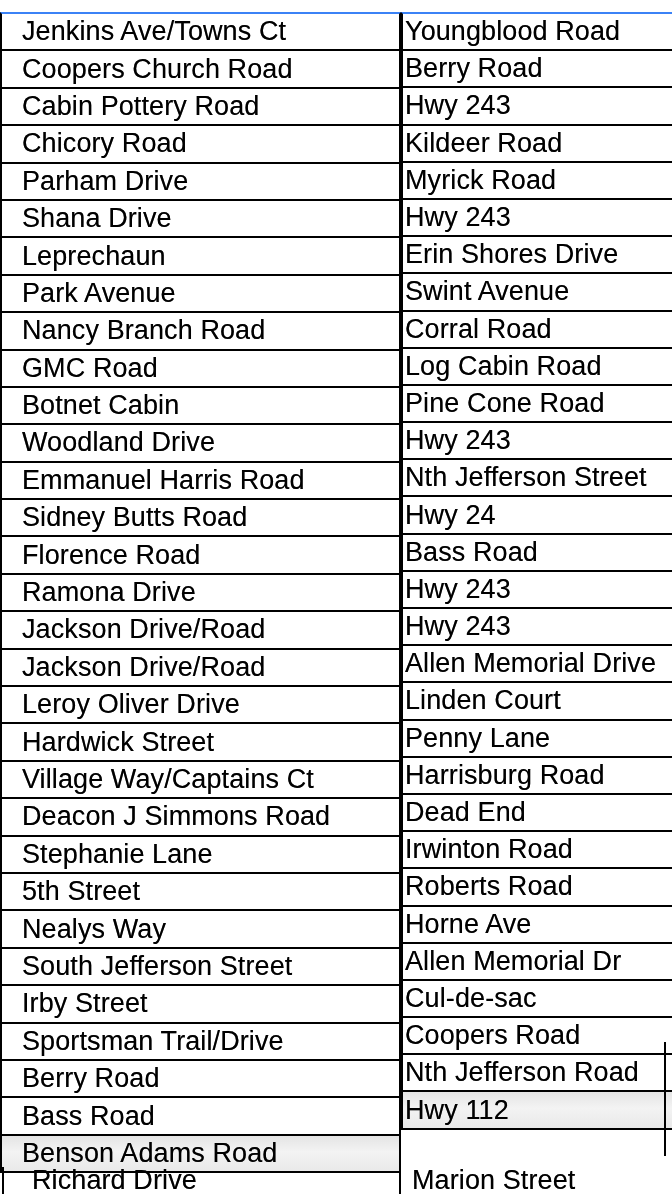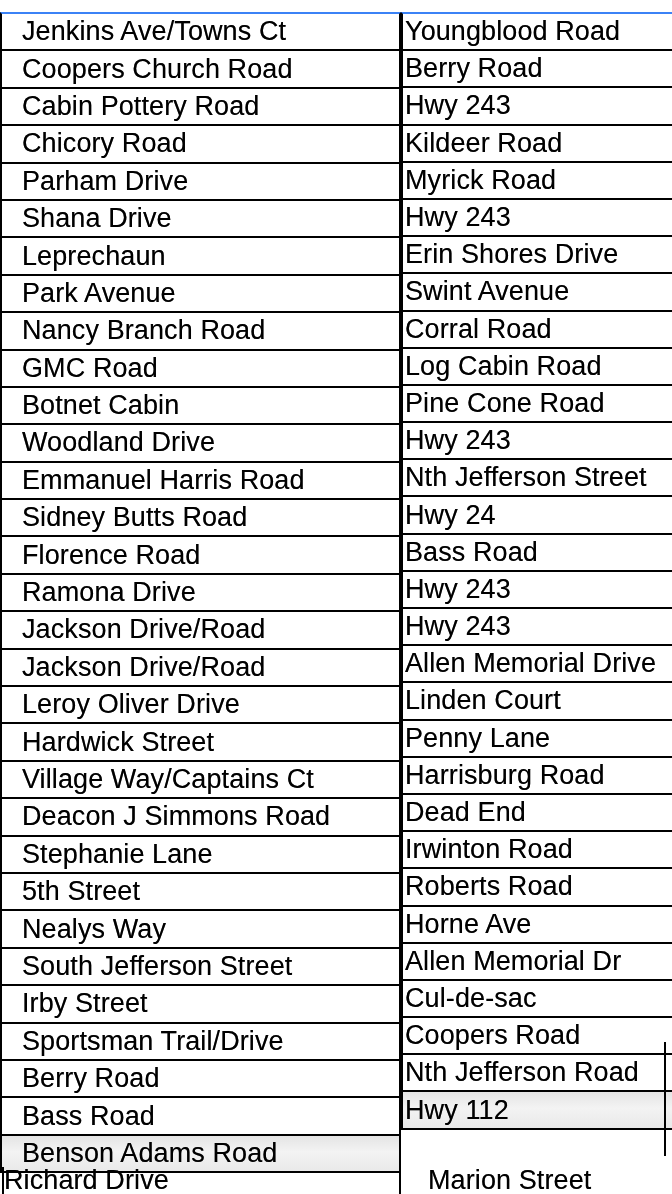--- a/index.html
+++ b/index.html
@@ -81,22 +81,22 @@
   .cont-line-mid  { left: 399px; }
   .cont-cell {
     position: absolute;
     top: 0;
     height: 28px;
     line-height: 28px;
     white-space: nowrap;
     text-shadow: 0 0 0.4px rgba(0,0,0,0.55);
     letter-spacing: 0.1px;
   }
-  .cont-left  { left: 4px; }
-  .cont-right { left: 428px; text-align: center; }
+  .cont-left  { left: 32px; }
+  .cont-right { left: 412px; text-align: center; }
 </style>
 </head>
 <body>
 
 <div class="page">
 
   <div class="col col-left" id="col-left">
       <div class="cell">Jenkins Ave/Towns Ct</div>
       <div class="cell">Coopers Church Road</div>
       <div class="cell">Cabin Pottery Road</div>

